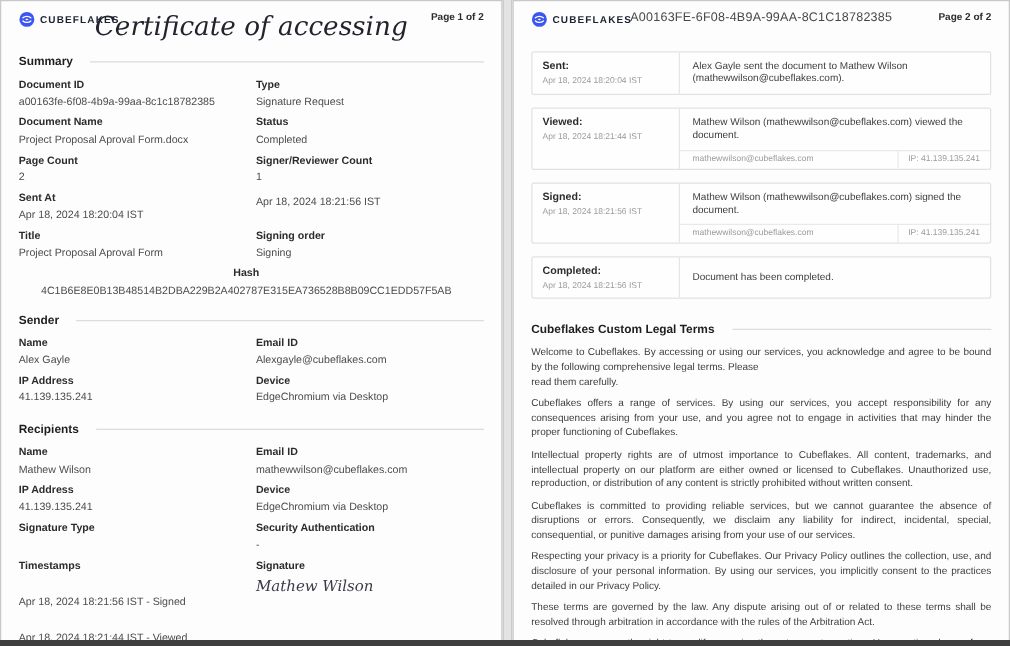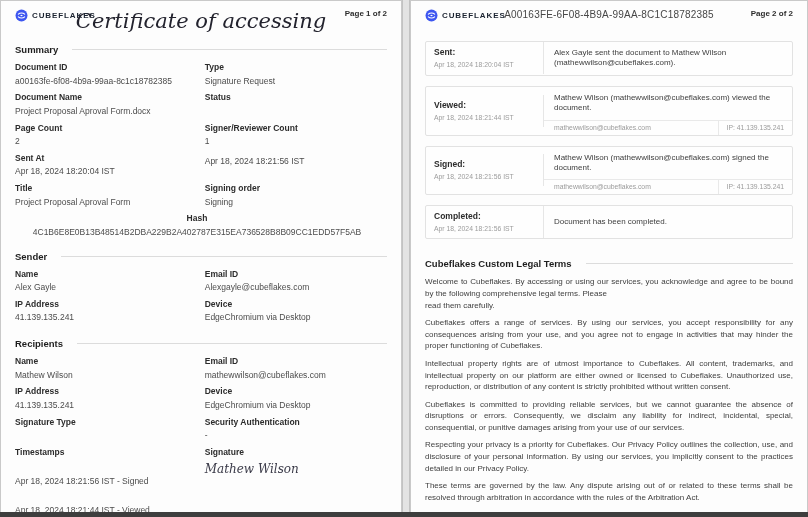--- a/index.html
+++ b/index.html
@@ -33,21 +33,21 @@
   .fcell { width:51%; padding-right:8px; }
   .fcell.right { width:49%; }
   .flabel { font-size:8.5px; font-weight:bold; color:#2c2c2c; line-height:1.25; }
   .fvalue { font-size:8.5px; color:#4c4c4c; margin-top:3px; line-height:1.25; word-break:break-all; }
   .hash-row { margin-bottom:4px;text-align:center; }
 
   .ts-entry { font-size:8.5px; color:#4c4c4c; margin-top:19px; margin-bottom:8px; }
   .signature-script { font-family:"DejaVu Serif", serif; font-style:italic; font-size:12px; color:#3a3a48; margin-top:5px; }
 
   
-  .event-box { display:flex; border:1px solid #e2e2e2; border-radius:2px; margin-bottom:10px; background:#fefefe; flex:0 0 auto;align-items:center; }
+  .event-box { display:flex; border:1px solid #e2e2e2; border-radius:2px; margin-bottom:10px; background:#fefefe; flex:0 0 auto; }
   .event-left { width:118px; min-width:118px; padding:5px 8px 6px; border-right:1px solid #e6e6e6; }
   .event-label { font-size:8.5px; font-weight:bold; color:#2c2c2c; }
   .event-time { font-size:6.8px; color:#9b9b9b; margin-top:4px; }
   .event-right { flex:1; display:flex; flex-direction:column; justify-content:center; }
   .event-desc { font-size:8px; color:#3d3d3d; padding:6px 10px; line-height:1.3; }
   .event-sub { display:flex; border-top:1px solid #e9e9e9; align-items:stretch; }
   .event-email { flex:1; font-size:6.8px; color:#9b9b9b; padding:3px 10px 4px; }
   .event-ip { font-size:6.8px; color:#9b9b9b; padding:3px 8px 4px; border-left:1px solid #e9e9e9; white-space:nowrap; }
 
   
@@ -93,20 +93,21 @@
         <div class="fvalue">Signature Request</div>
       </div>
     </div>
     <div class="frow">
       <div class="fcell">
         <div class="flabel">Document Name</div>
         <div class="fvalue">Project Proposal Aproval Form.docx</div>
       </div>
       <div class="fcell right">
         <div class="flabel">Status</div>
+        <div class="fvalue">Completed</div>
       </div>
     </div>
     <div class="frow">
       <div class="fcell">
         <div class="flabel">Page Count</div>
         <div class="fvalue">2</div>
       </div>
       <div class="fcell right">
         <div class="flabel">Signer/Reviewer Count</div>
         <div class="fvalue">1</div>

